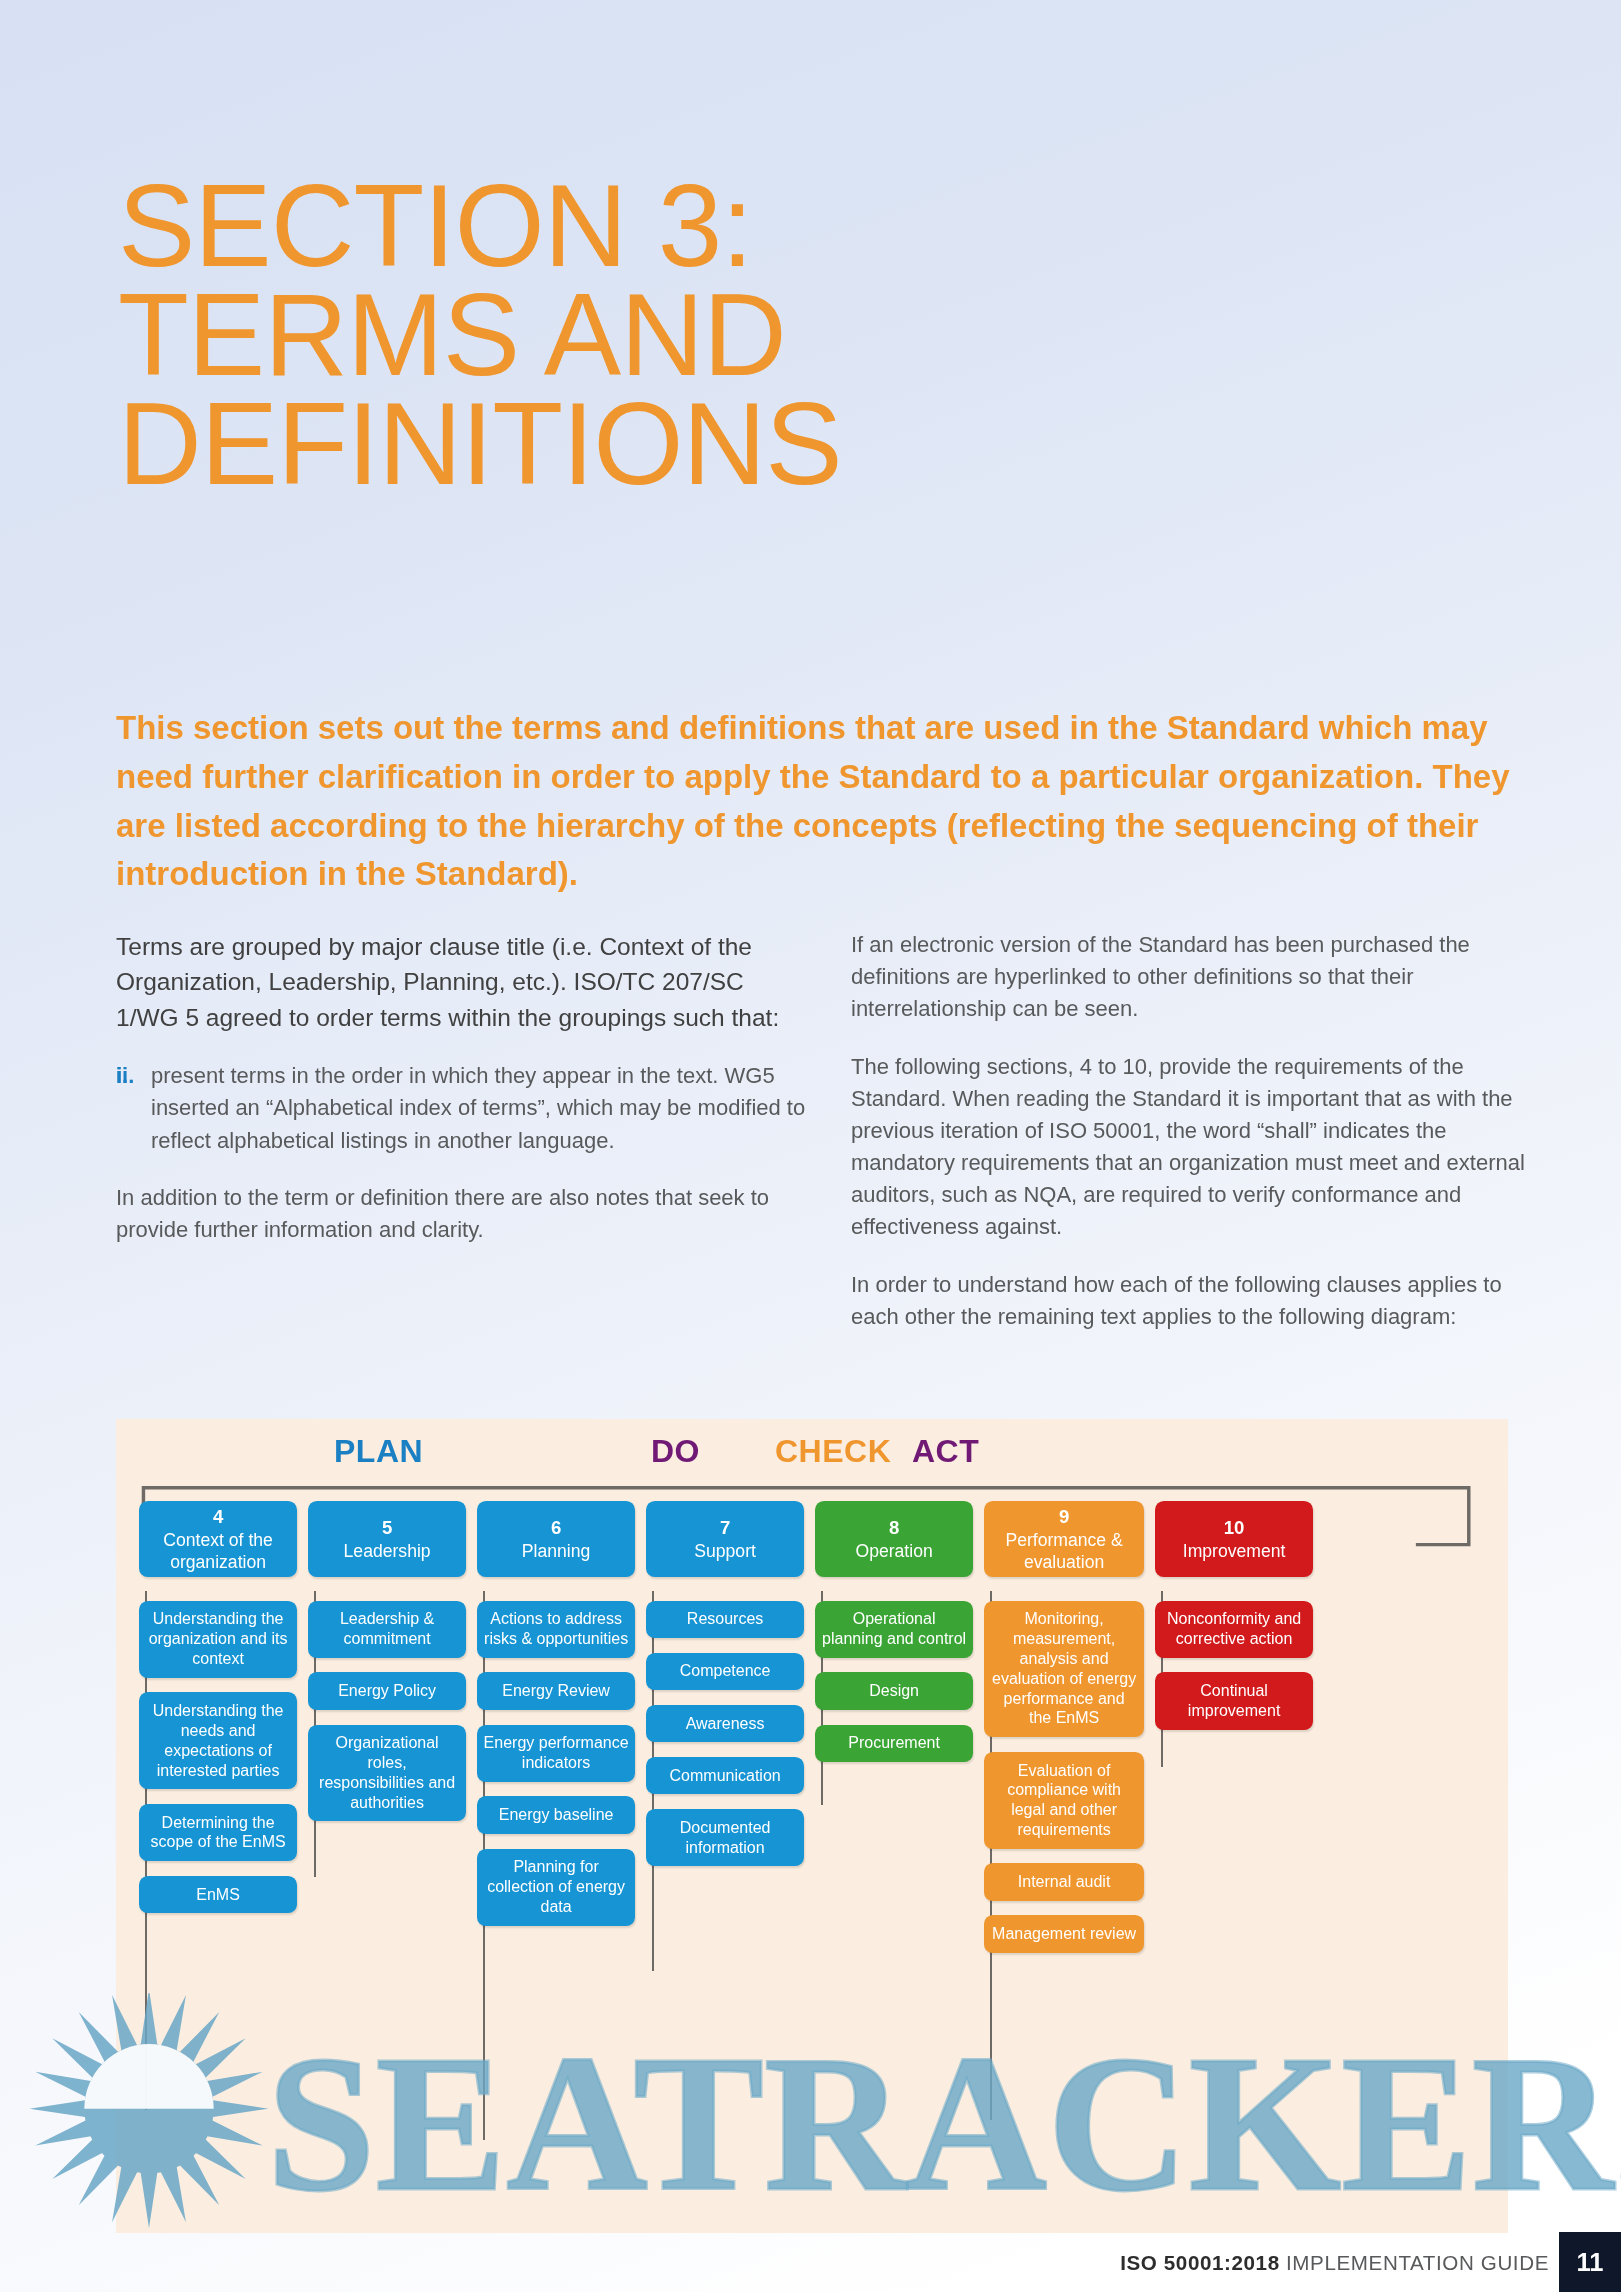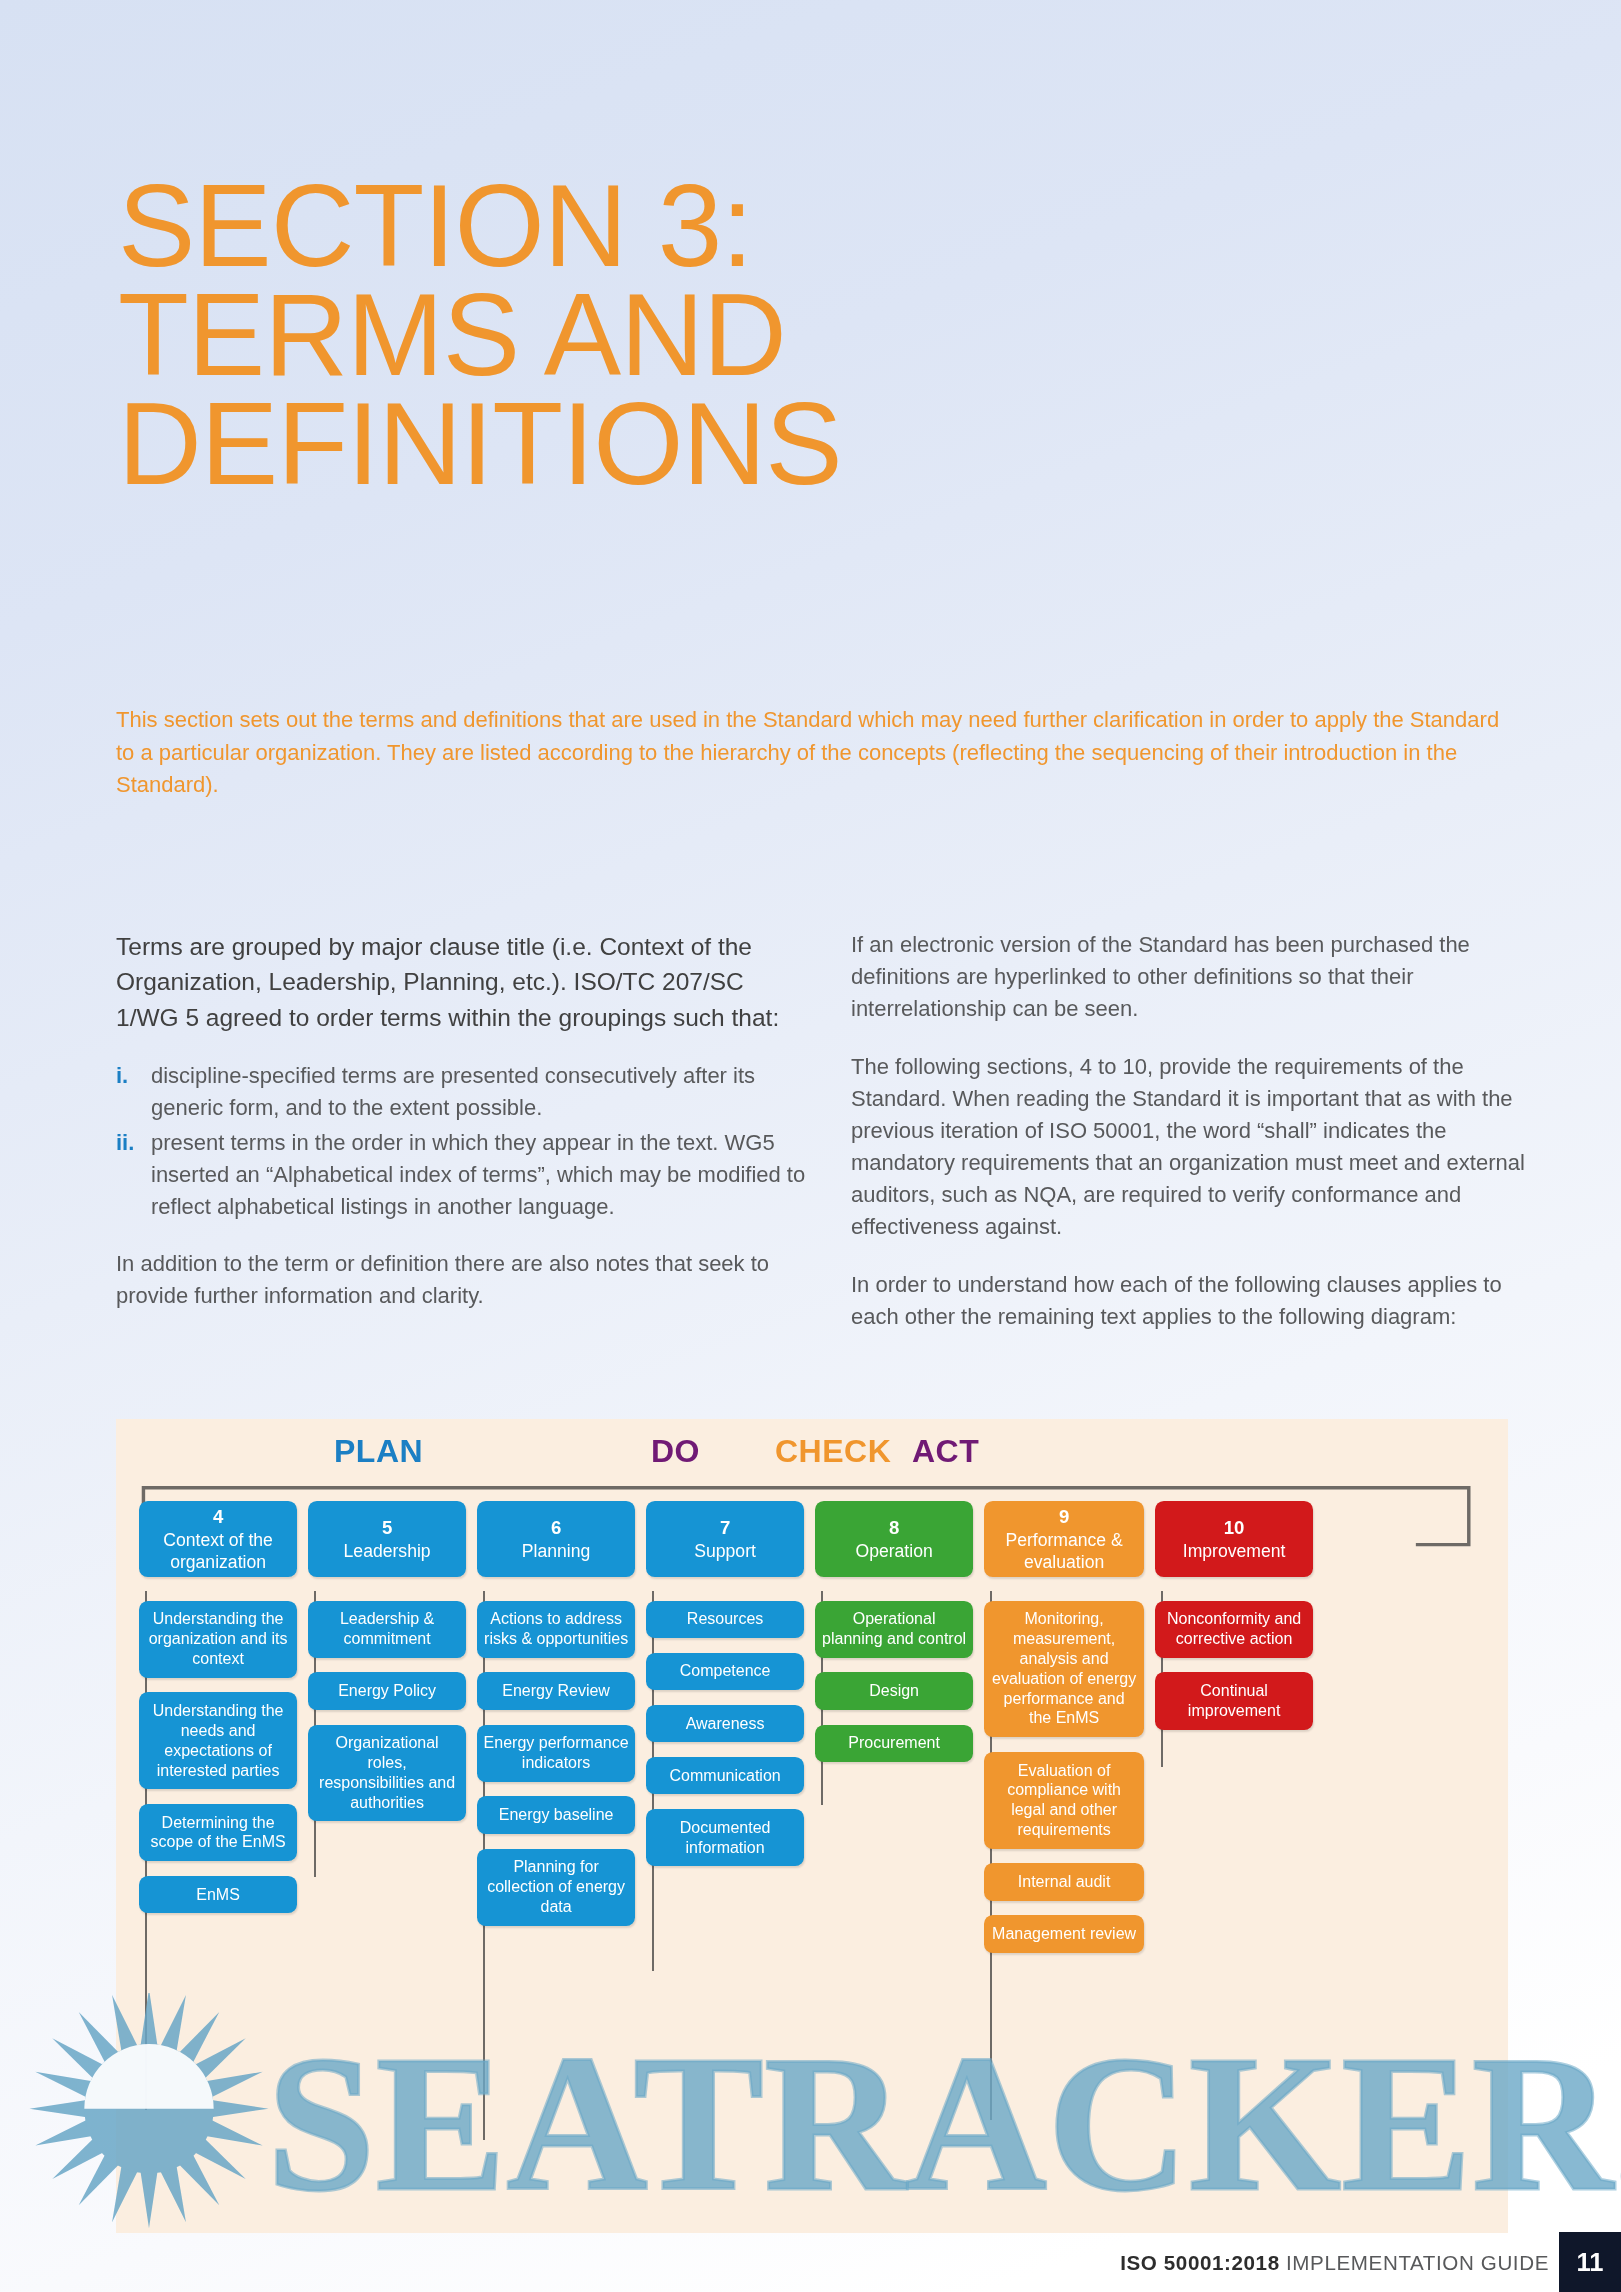--- a/index.html
+++ b/index.html
@@ -30,22 +30,22 @@
     white-space: nowrap;
   }
 
   
   .intro {
     position: absolute;
     left: 116px;
     top: 704px;
     width: 1402px;
     color: #f0962e;
-    font-size: 22px;
-    font-weight: normal;
+    font-size: 33px;
+    font-weight: bold;
     line-height: 1.48;
   }
 
   
   .col-left {
     position: absolute;
     left: 116px;
     top: 929px;
     width: 696px;
   }
@@ -236,21 +236,20 @@
   <div class="title-line">DEFINITIONS</div>
 </div>
 
 <div class="intro">This section sets out the terms and definitions that are used in the Standard which may need further clarification in order to apply the Standard to a particular organization. They are listed according to the hierarchy of the concepts (reflecting the sequencing of their introduction in the Standard).</div>
 
 <div class="col-left">
   <div class="lead">Terms are grouped by major clause title (i.e. Context of the Organization, Leadership, Planning, etc.). ISO/TC 207/SC 1/WG 5 agreed to order terms within the groupings such that:</div>
   <ol class="roman">
     <li>
       <span class="marker">i.</span>
-      <span>discipline-specified terms are presented consecutively after its generic form, and to the extent possible.</span>
     </li>
     <li>
       <span class="marker">ii.</span>
       <span>present terms in the order in which they appear in the text. WG5 inserted an “Alphabetical index of terms”, which may be modified to reflect alphabetical listings in another language.</span>
     </li>
   </ol>
   <div class="body-p">In addition to the term or definition there are also notes that seek to provide further information and clarity.</div>
 </div>
 
 <div class="col-right">

